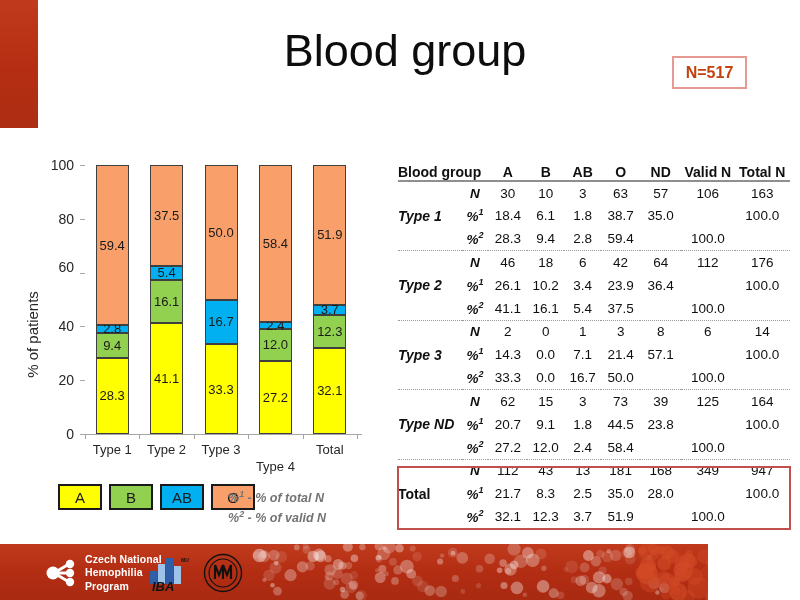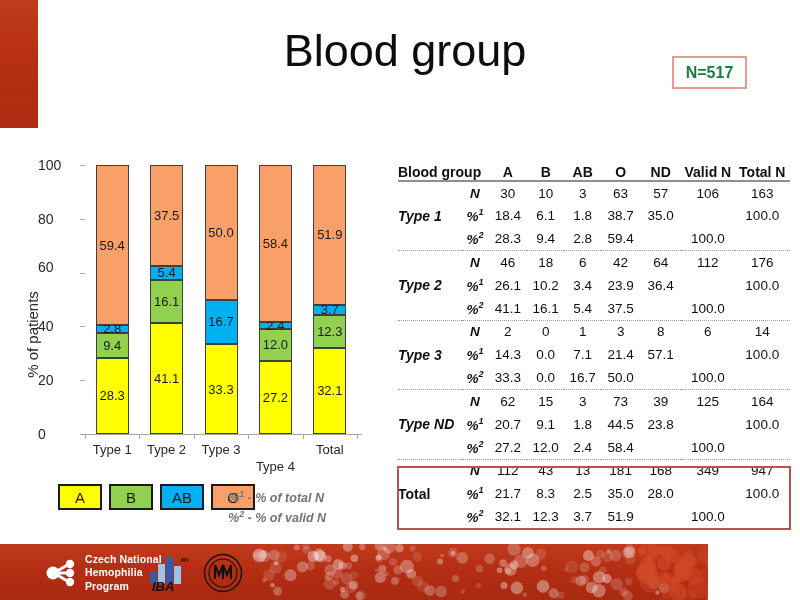--- a/index.html
+++ b/index.html
@@ -23,34 +23,34 @@
     text-align:center;
     font-size:45px; font-weight:400; color:#0d0d0d;
     letter-spacing:0px; line-height:1.05;
   }
 
   
   #n-badge {
     position:absolute; left:672px; top:56px; width:75px; height:33px;
     border:2px solid #e79a94; background:#ffffff;
     display:flex; align-items:center; justify-content:center;
-    font-size:16px; font-weight:bold; color:#15803d;
+    font-size:16px; font-weight:bold; color:#c2410c;
   }
 
   
   #chart-area { position:absolute; left:0; top:150px; width:390px; height:300px; }
 
   #y-axis-title {
     position:absolute; left:-63px; top:176px; width:190px;
     transform:rotate(-90deg); transform-origin:center center;
     text-align:center; font-size:15px; color:#262626;
   }
 
   .y-tick-label {
-    position:absolute; width:36px; 
+    position:absolute; width:36px; text-align:right;
     font-size:14px; color:#262626; line-height:1;
   }
   .y-tick-mark { position:absolute; width:5px; height:1px; background:#a6a6a6; left:80px; }
 
   #plot {
     position:absolute; left:85px; top:15px; width:272px; height:269px;
   }
   #x-axis-line {
     position:absolute; left:80px; top:284px; width:282px; height:1px; background:#a6a6a6;
   }

